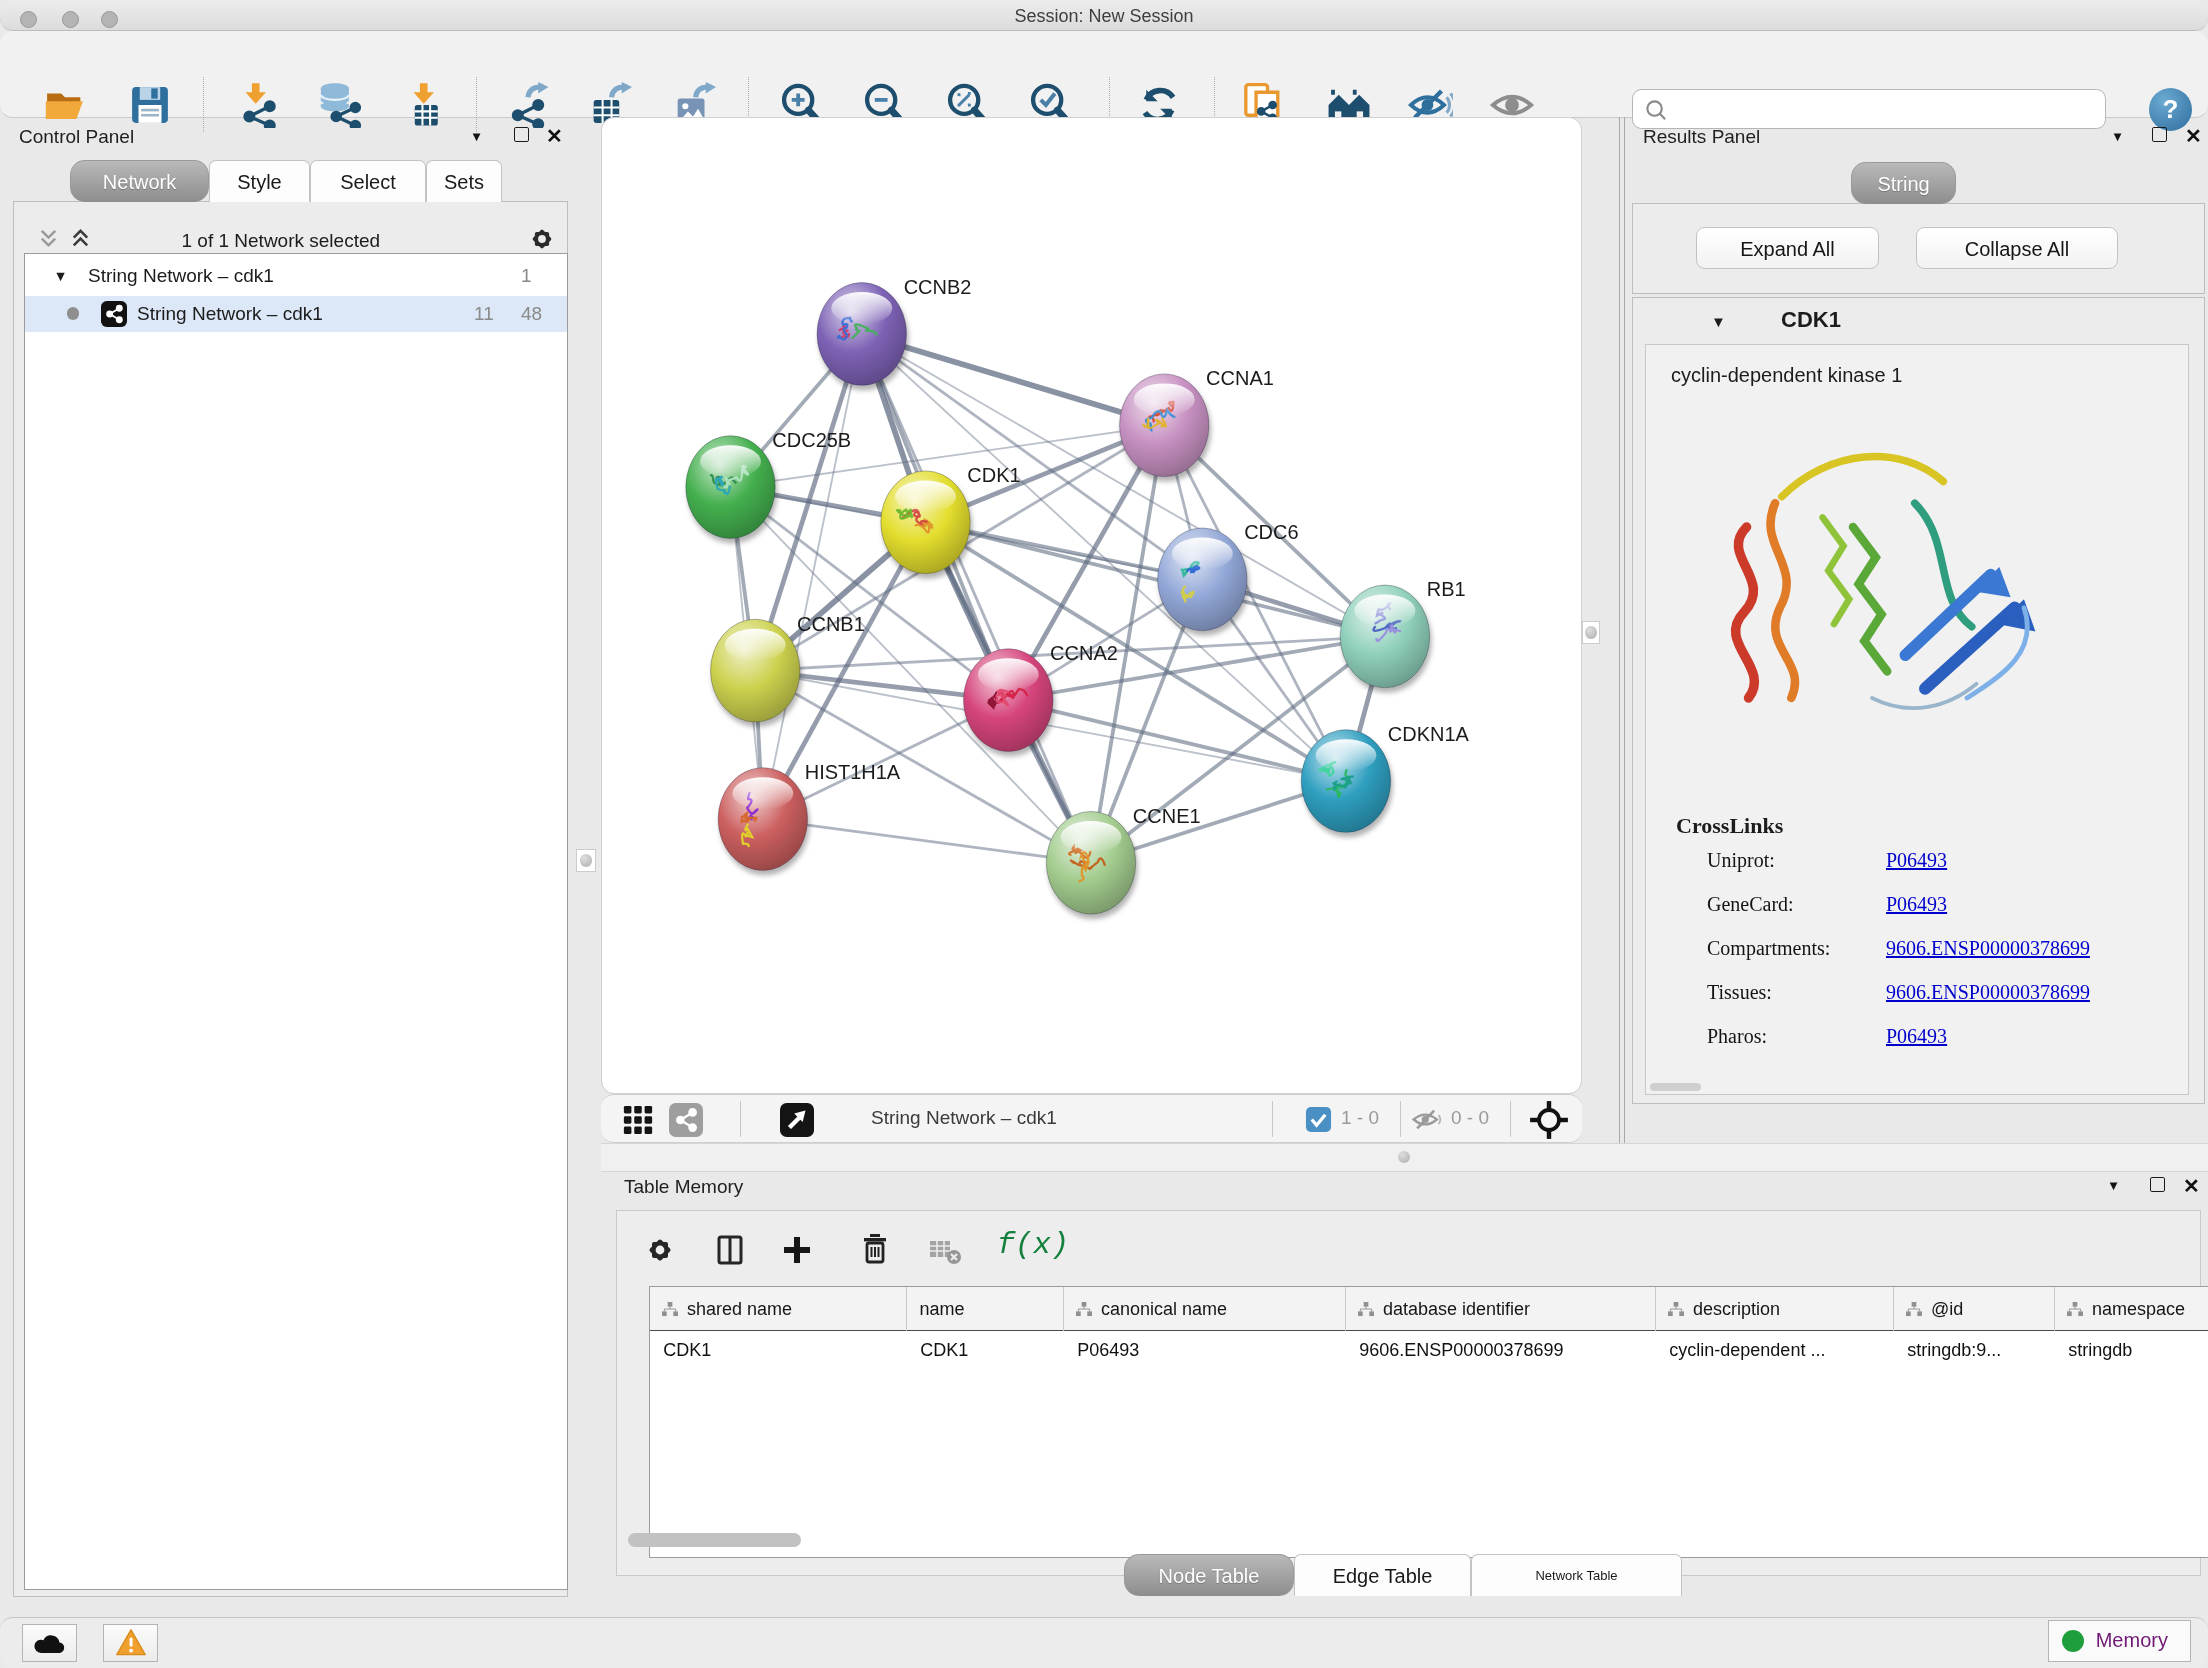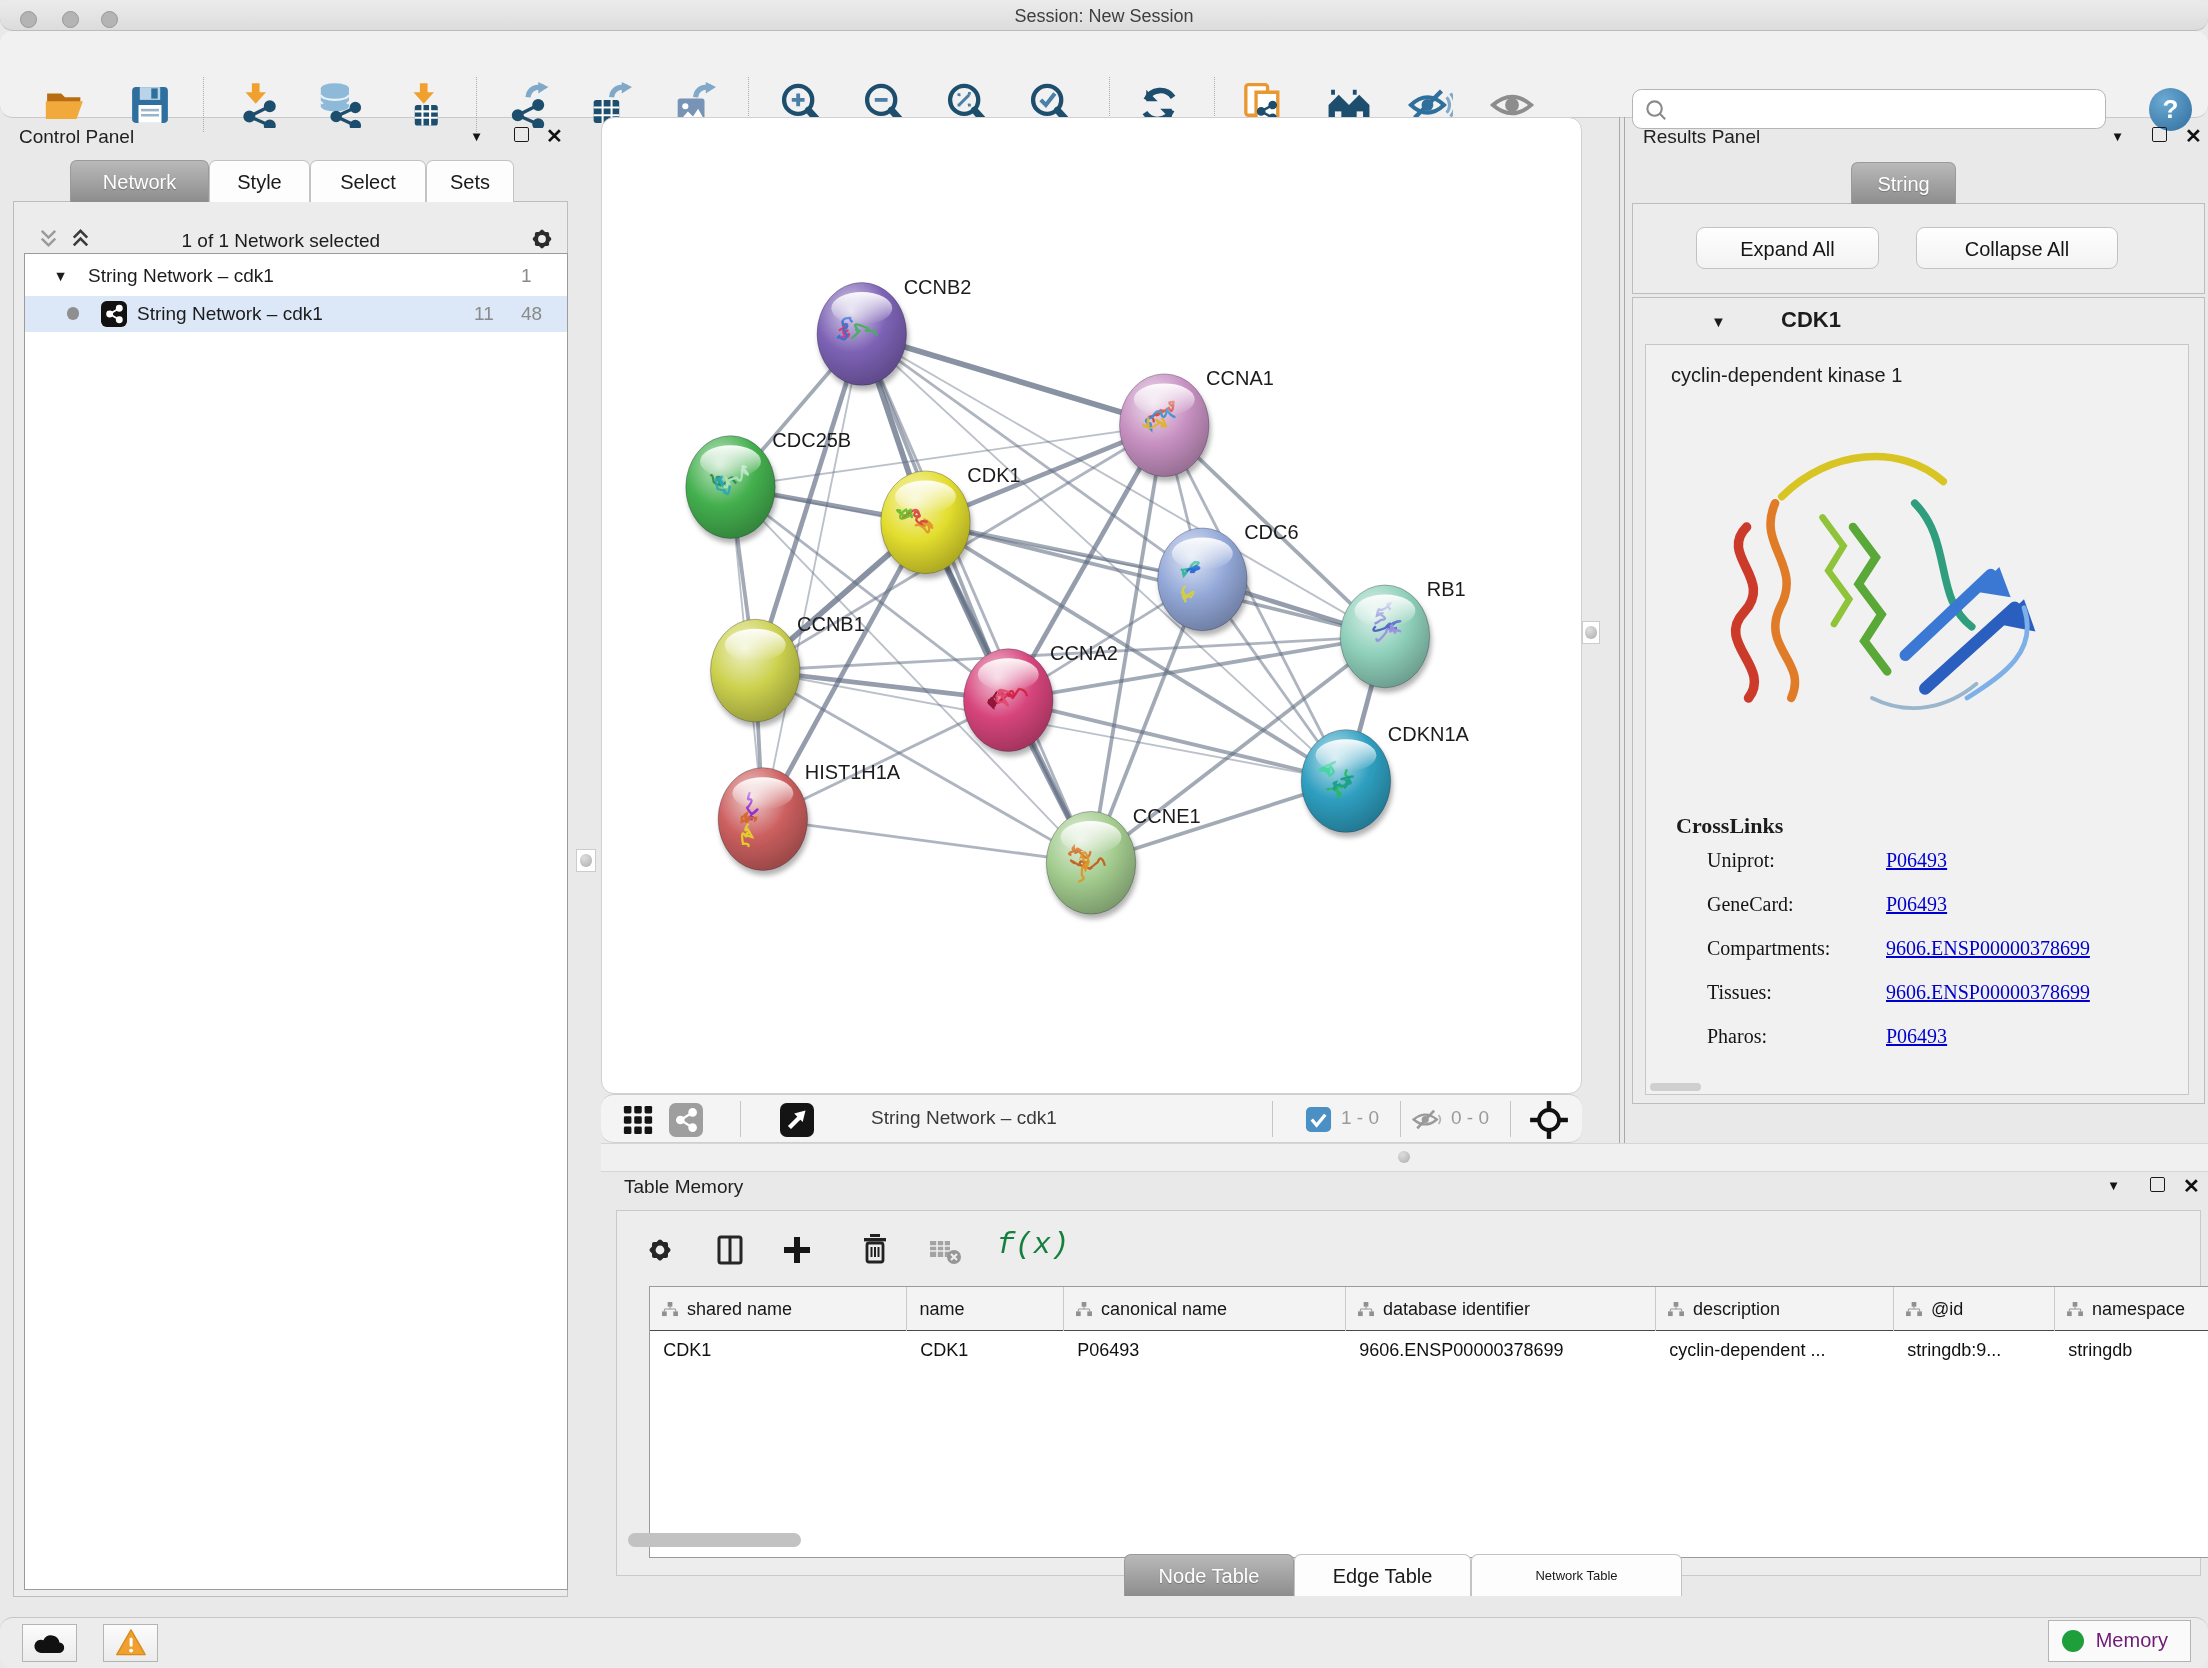--- a/index.html
+++ b/index.html
@@ -32,21 +32,21 @@
   
   .panel-title{font-size:19px;color:#1f1f1f;}
   .ctl-arrow{position:absolute;font-size:13.3px;color:#141414;}
   .ctl-float{position:absolute;width:13.3px;height:13.3px;border:1.9px solid #1a1a1a;border-radius:1.9px;}
   .ctl-close{position:absolute;font-size:20px;font-weight:bold;color:#111;line-height:19px;}
 
   .tab{position:absolute;height:42px;line-height:42px;text-align:center;font-size:20px;
       background:#fdfdfd;border:1px solid #c3c3c3;border-bottom:none;
       border-radius:6.7px 6.7px 0 0;color:#191919;z-index:3;box-sizing:border-box;}
   .tab.sel{background:linear-gradient(#b9b9b9,#8d8d8d);color:#fff;border-color:#9a9a9a;
-      text-shadow:0 1px 1px rgba(0,0,0,.25);}
+      text-shadow:0 1px 1px rgba(0,0,0,.25);border-radius:15px;}
 
   .boxed{position:absolute;background:#ececec;border:1px solid #bdbdbd;box-sizing:border-box;}
 
   
   .tree-box{position:absolute;left:24px;top:253px;width:544px;height:1337px;
       background:#fff;border:1px solid #9b9b9b;box-sizing:border-box;}
   .tree-row{position:absolute;left:0;width:100%;height:32px;font-size:19px;}
   .tree-row .cnt{position:absolute;color:#8a8a8a;}
   .sel-row{background:#dce8f7;}
   .dot{position:absolute;width:12.4px;height:12.4px;border-radius:50%;background:#8f8f8f;}
@@ -269,21 +269,21 @@
 </div>
 
 <div class="abs panel-title" style="left:19px;top:126px">Control Panel</div>
 <div class="ctl-arrow" style="left:470px;top:129px">▼</div>
 <div class="ctl-float" style="left:514px;top:127px"></div>
 <div class="ctl-close" style="left:546px;top:127px">✕</div>
 
 <div class="tab sel" style="left:70px;top:160px;width:139px">Network</div>
 <div class="tab" style="left:209px;top:160px;width:101px">Style</div>
 <div class="tab" style="left:310px;top:160px;width:116px">Select</div>
-<div class="tab" style="left:426px;top:160px;width:88px">Sets</div>
+<div class="tab" style="left:426px;top:160px;width:76px">Sets</div>
 
 <div class="boxed" style="left:13.3px;top:201px;width:555px;height:1396px">
 
   <svg style="position:absolute;left:21px;top:25px" width="27" height="25" viewBox="0 0 28 26">
     <path d="M7 4 l7 7 7 -7 M7 12 l7 7 7 -7" stroke="#9a9a9a" stroke-width="2.6" fill="none"></path>
   </svg>
   <svg style="position:absolute;left:53px;top:25px" width="27" height="25" viewBox="0 0 28 26">
     <path d="M7 11 l7 -7 7 7 M7 19 l7 -7 7 7" stroke="#3a3a3a" stroke-width="2.6" fill="none"></path>
   </svg>
   <div style="position:absolute;left:105px;top:27.6px;width:323px;text-align:center;font-size:19px;color:#1c1c1c">1 of 1 Network selected</div>

